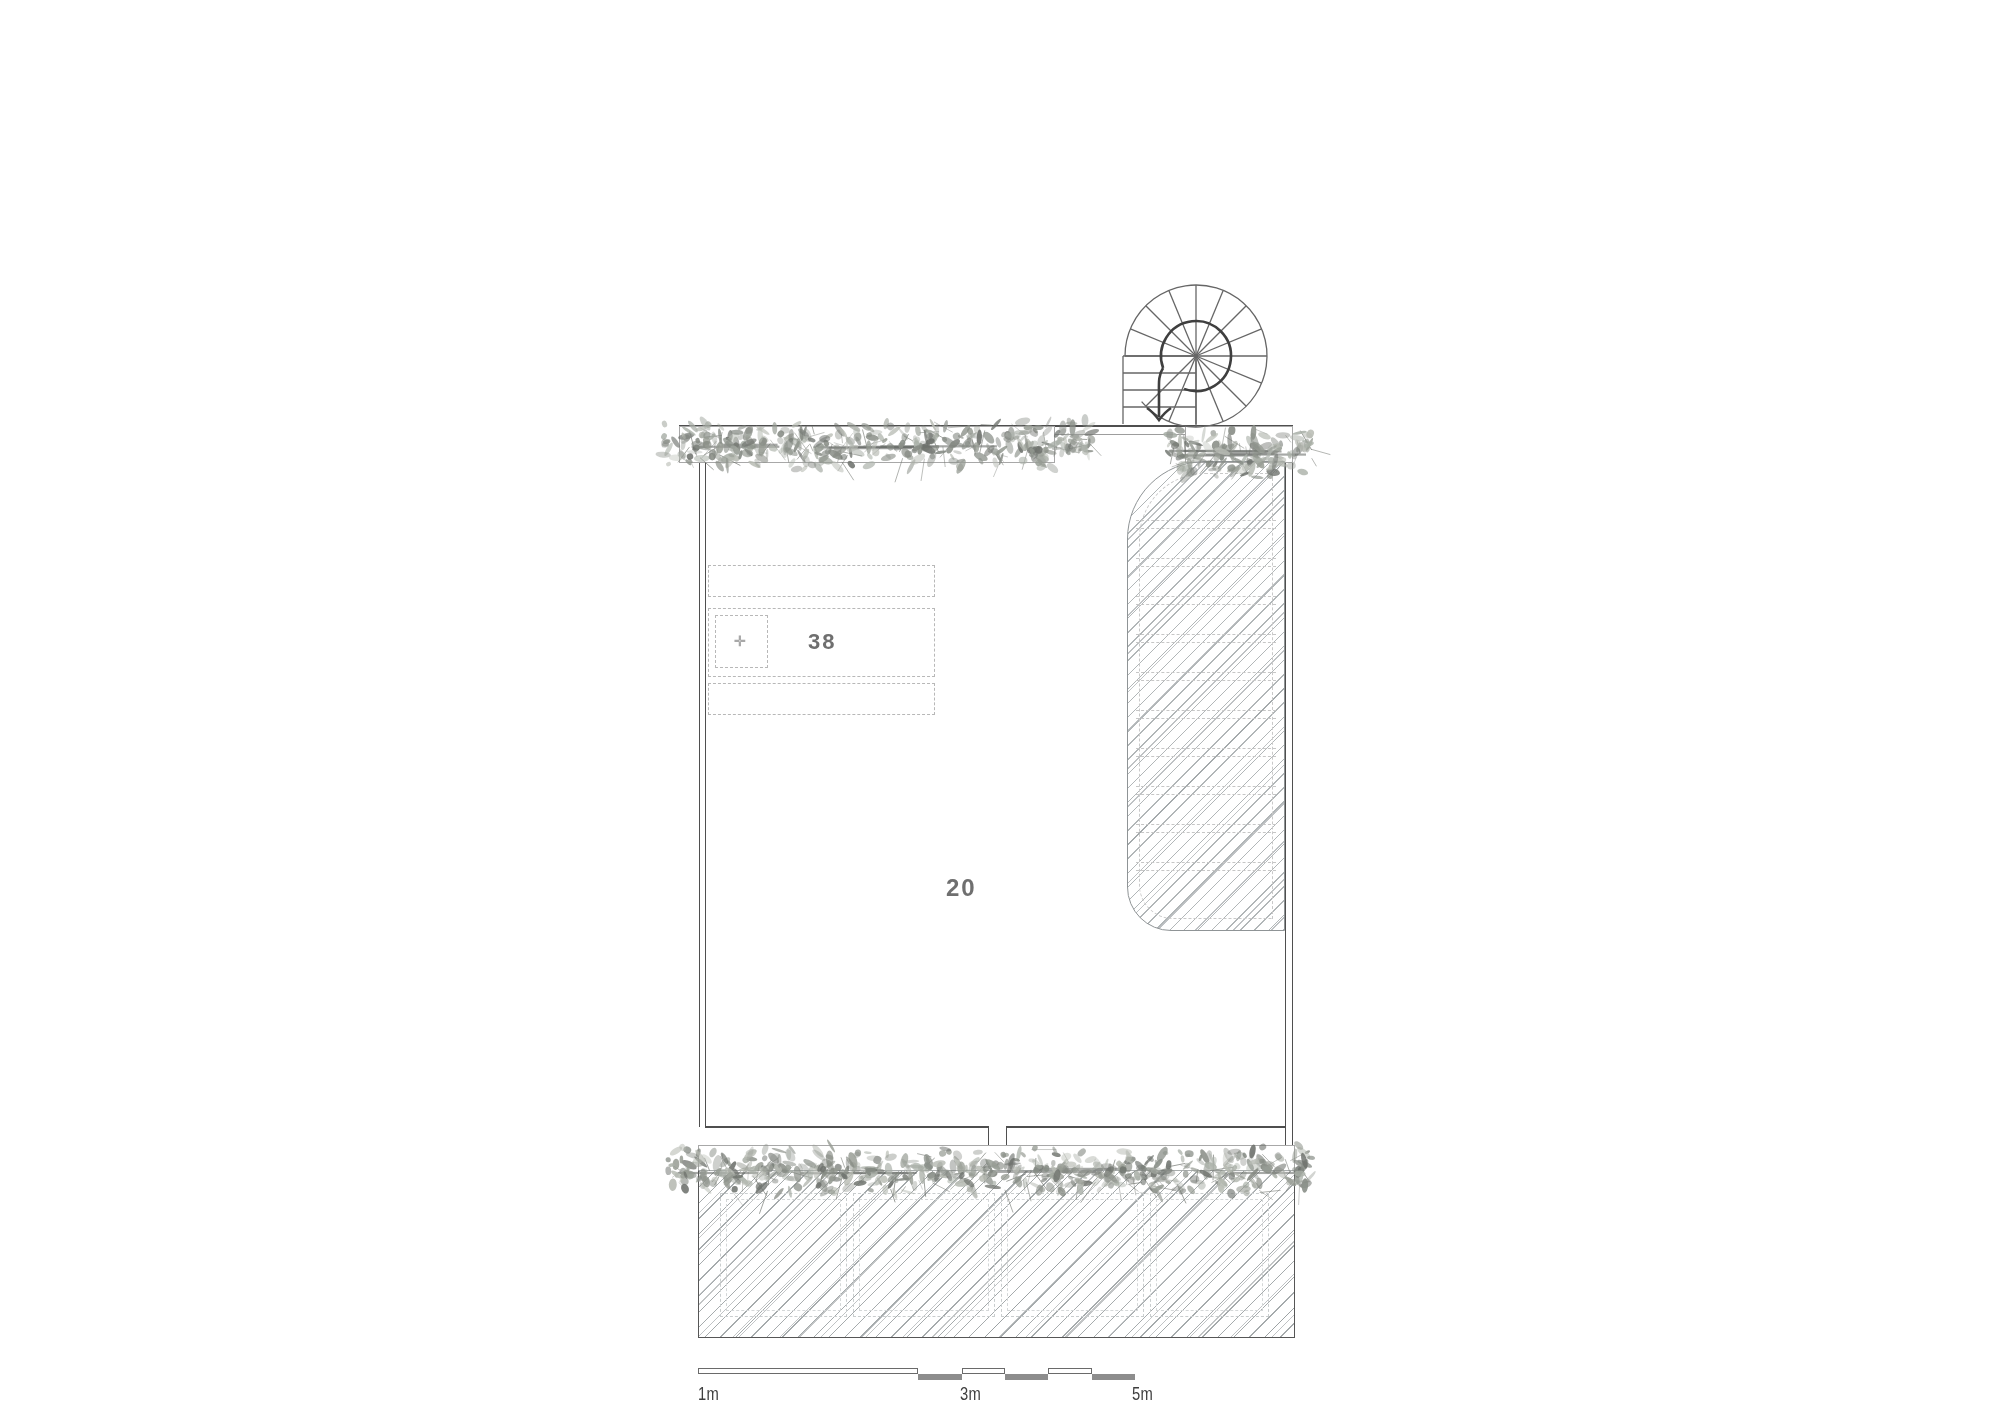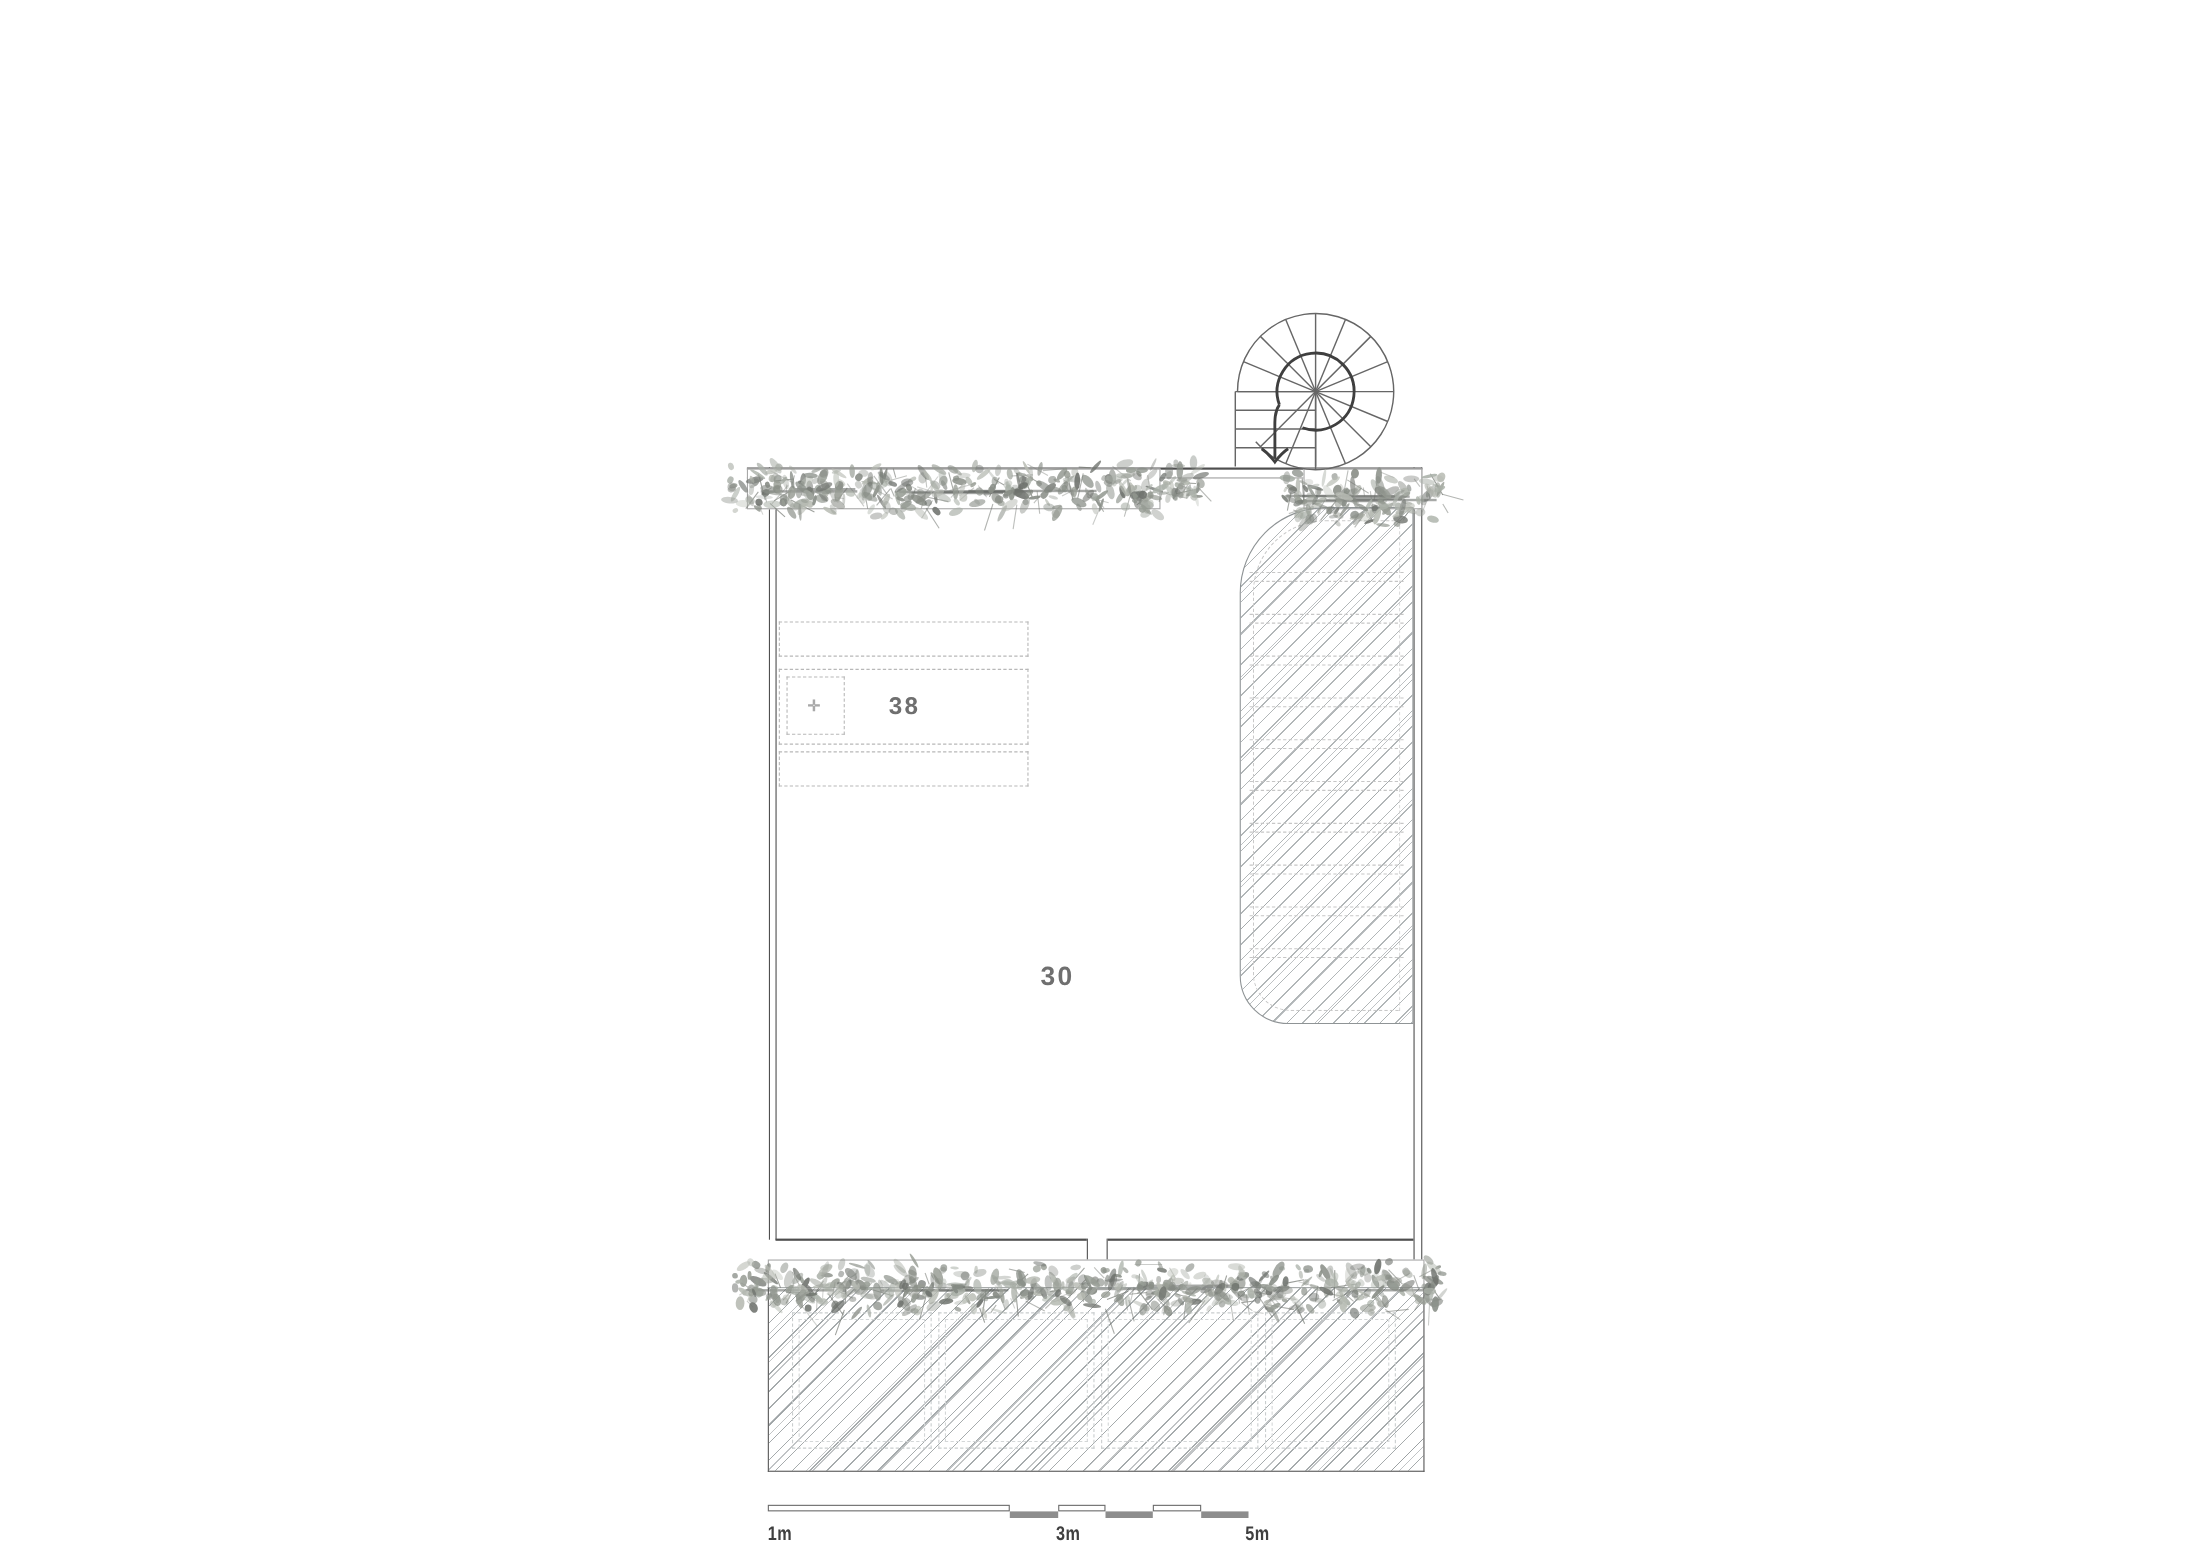--- a/index.html
+++ b/index.html
@@ -47,21 +47,21 @@
   #label-bbq{left:808px;top:629px;font-size:22px;}
   #label-terrace{left:946px;top:874px;font-size:24px;}
 
   .fixture{left:734px;top:633px;font-size:14px;color:#a8a8a8;font-weight:700;}
 
   
   .scale-bar{left:698px;top:1364px;width:460px;height:40px;}
   .sb-seg{position:absolute;height:6px;box-sizing:border-box;}
   .sb-white{border:1px solid #6a6a6a;background:#fff;top:4px;}
   .sb-gray{background:#8d8d8d;top:10px;}
-  .sb-label{position:absolute;top:20px;font-size:18px;font-weight:700;color:#3f3f3f;letter-spacing:.5px;}
+  .sb-label{position:absolute;top:20px;font-size:18px;font-weight:400;color:#3f3f3f;letter-spacing:.5px;}
 
   svg{display:block;}
   .overlay{pointer-events:none;}
 </style>
 </head>
 <body>
 
 <div class="canvas">
 
 
@@ -151,21 +151,21 @@
         <line x1="1123" y1="407" x2="1196" y2="407"></line>
       </g>
       <g fill="none" stroke="#3f3f3f" stroke-width="2.6">
         <path d="M 1184.0292949836016 388.88924172750677 A 35 35 0 1 0 1163.1107582724933 367.9707050163984"></path>
         <path d="M 1163.1107582724933 367.9707050163984 C 1158 375 1159 385 1159 395 L 1159 417"></path>
         <path d="M 1147 408 Q 1153 412 1159 420 Q 1165 412 1171 408"></path>
       </g>
     </svg>
 
   <span class="abs room-label" id="label-bbq">38</span>
-  <span class="abs room-label" id="label-terrace">30</span>
+  <span class="abs room-label" id="label-terrace">20</span>
 
   <svg class="abs overlay" id="foliage" style="left:0;top:0" width="2000" height="1415" viewBox="0 0 2000 1415">
       <g>
         <rect x="851.2872079997323" y="445.6487113847397" width="87.6951767411083" height="2.2" fill="#5f635e" opacity="0.55"></rect>
         <rect x="880.3583253109828" y="445.22813378460705" width="116.56990265008062" height="2.2" fill="#5f635e" opacity="0.55"></rect>
         <rect x="691.6096797147766" y="445.64641950279474" width="87.74549605092034" height="2.2" fill="#5f635e" opacity="0.55"></rect>
         <rect x="828.620209547691" y="447.0611240323633" width="83.20382229285315" height="2.2" fill="#5f635e" opacity="0.55"></rect>
         <rect x="817.3910278133117" y="446.0891715227626" width="100.3186830249615" height="2.2" fill="#5f635e" opacity="0.55"></rect>
         <rect x="721.5012223208323" y="443.6566381705925" width="56.066311593167484" height="2.2" fill="#5f635e" opacity="0.55"></rect>
         <line x1="832.2445620018989" y1="443.94628135021776" x2="829.1532229040714" y2="453.76584201717577" stroke="#70746e" stroke-width="1" opacity="0.53"></line>

